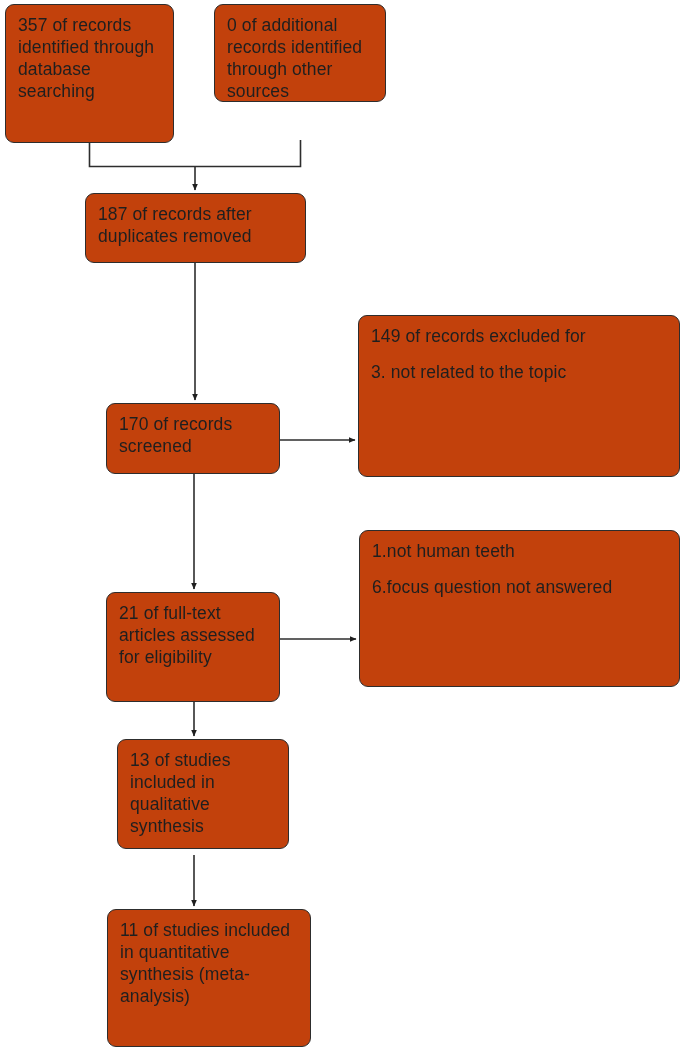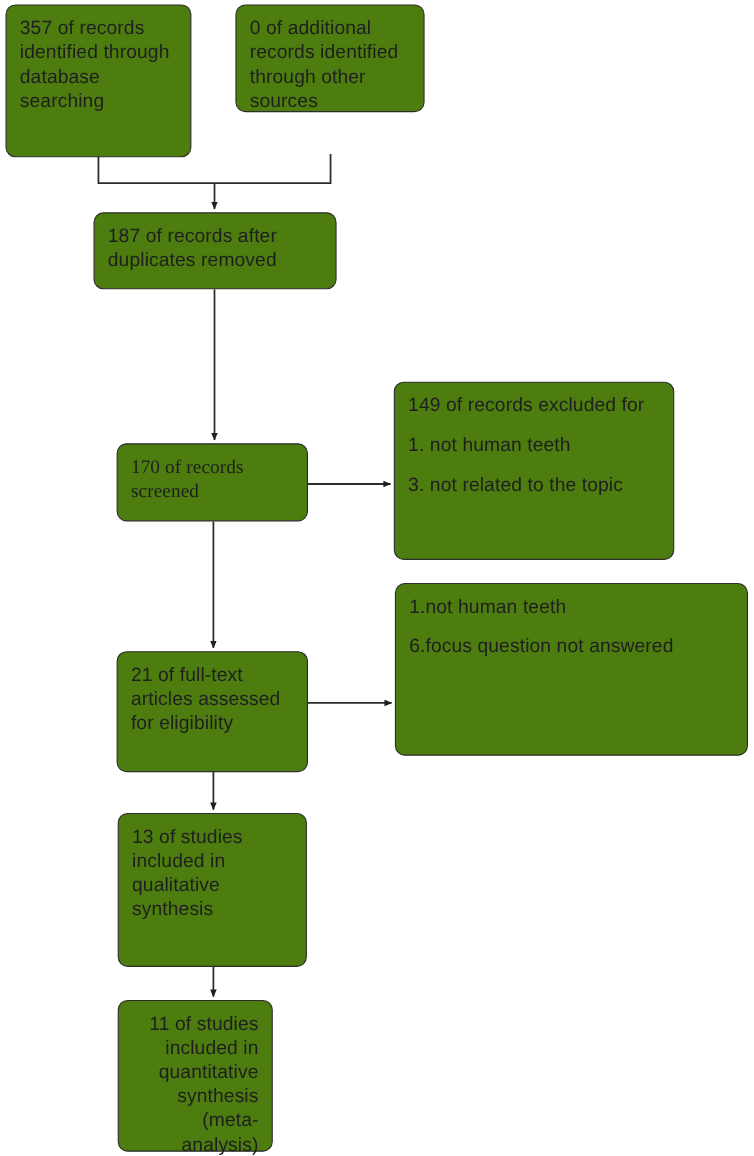--- a/index.html
+++ b/index.html
@@ -20,21 +20,21 @@
     position: absolute;
     left: 0;
     top: 0;
     width: 685px;
     height: 1051px;
     pointer-events: none;
   }
   .box {
     position: absolute;
     box-sizing: border-box;
-    background: #4d7c0f;
+    background: #c2410c;
     border: 1.8px solid #2d2d2d;
     border-radius: 9px;
     padding: 9px 12px;
     font-size: 17.5px;
     line-height: 22px;
     letter-spacing: 0.1px;
   }
   .box .title {
     line-height: 22px;
     margin-bottom: 14px;
@@ -43,26 +43,26 @@
     line-height: 22px;
     margin-bottom: 14px;
   }
   .box .item:last-child {
     margin-bottom: 0;
   }
   
   #box-identified-db      { left: 5px;   top: 4px;   width: 169px; height: 139px; }
   #box-identified-other   { left: 214px; top: 4px;   width: 172px; height: 98px; }
   #box-after-duplicates   { left: 85px;  top: 193px; width: 221px; height: 70px;  }
-  #box-screened           { left: 106px; top: 403px; width: 174px; height: 71px; font-family: Liberation Serif, serif;  }
-  #box-records-excluded   { left: 358px; top: 315px; width: 255px; height: 162px; margin-top: 32px; }
+  #box-screened           { left: 106px; top: 403px; width: 174px; height: 71px;  }
+  #box-records-excluded   { left: 358px; top: 315px; width: 322px; height: 162px; }
   #box-fulltext-assessed  { left: 106px; top: 592px; width: 174px; height: 110px;  }
   #box-fulltext-excluded  { left: 359px; top: 530px; width: 321px; height: 157px; }
-  #box-qualitative        { left: 107px; top: 739px; width: 172px; height: 140px; }
-  #box-quantitative       { left: 107px; top: 909px; width: 141px; height: 138px; text-align: right; }
+  #box-qualitative        { left: 117px; top: 739px; width: 172px; height: 110px; }
+  #box-quantitative       { left: 107px; top: 909px; width: 204px; height: 138px; }
 </style>
 </head>
 <body>
 
 <div class="canvas">
 
   <svg class="connectors" viewBox="0 0 685 1051" xmlns="http://www.w3.org/2000/svg">
     <defs>
       <marker id="arrow" markerWidth="8" markerHeight="7" refX="6.5" refY="3" orient="auto" markerUnits="userSpaceOnUse">
         <path d="M0,0 L7,3 L0,6 Z" fill="#1f1f1f"></path>
@@ -82,21 +82,20 @@
   <div class="box" id="box-identified-db">357 of records identified through database searching</div>
 
   <div class="box" id="box-identified-other">0 of additional records identified through other sources</div>
 
   <div class="box" id="box-after-duplicates">187 of records after duplicates removed</div>
 
   <div class="box" id="box-screened">170 of records screened</div>
 
   <div class="box" id="box-records-excluded">
     <div class="title">149 of records excluded for</div>
-    <div class="item">1. not human teeth</div>
     <div class="item">3. not related to the topic</div>
   </div>
 
   <div class="box" id="box-fulltext-assessed">21 of full-text articles assessed for eligibility</div>
 
   <div class="box" id="box-fulltext-excluded">
     <div class="item">1.not human teeth</div>
     <div class="item">6.focus question not answered</div>
   </div>
 

